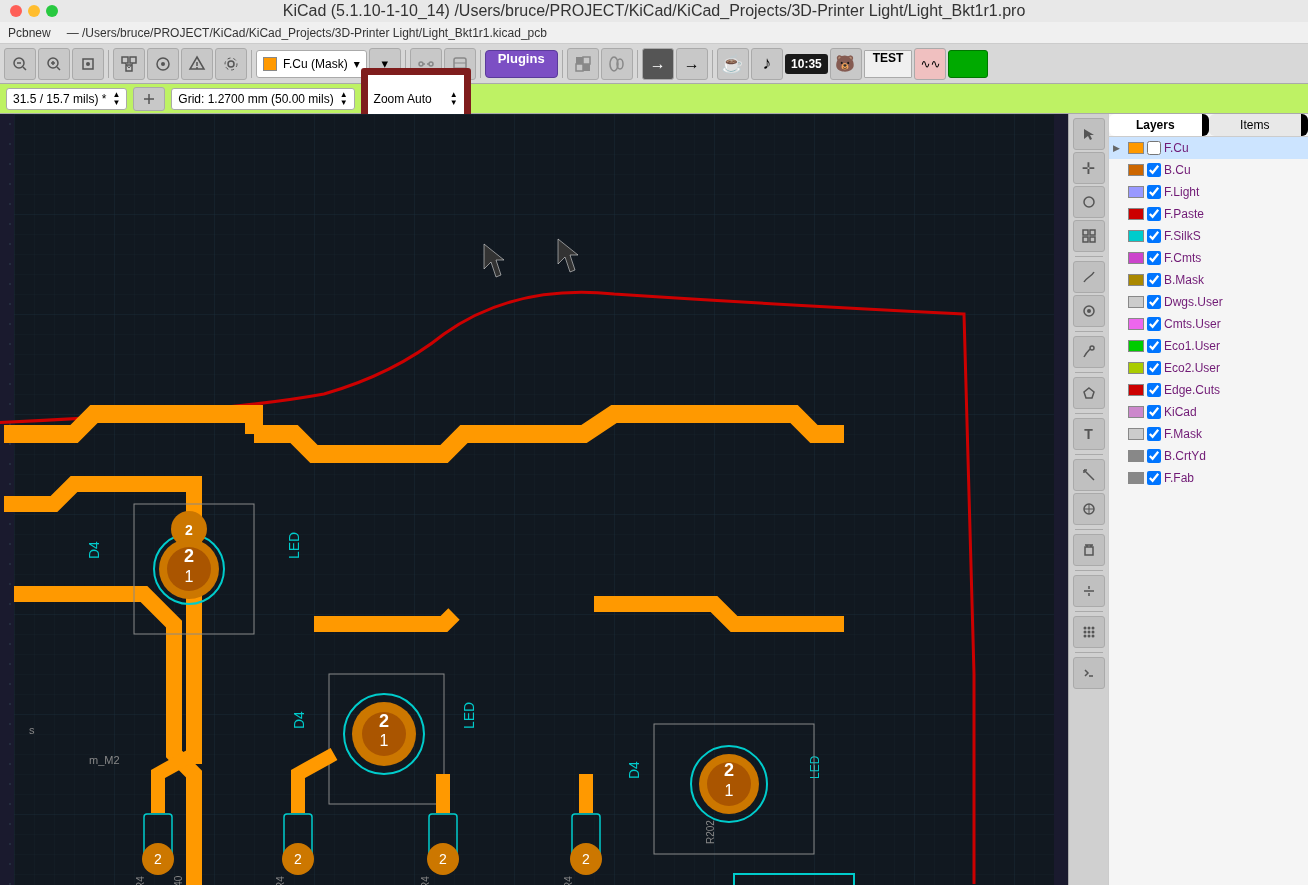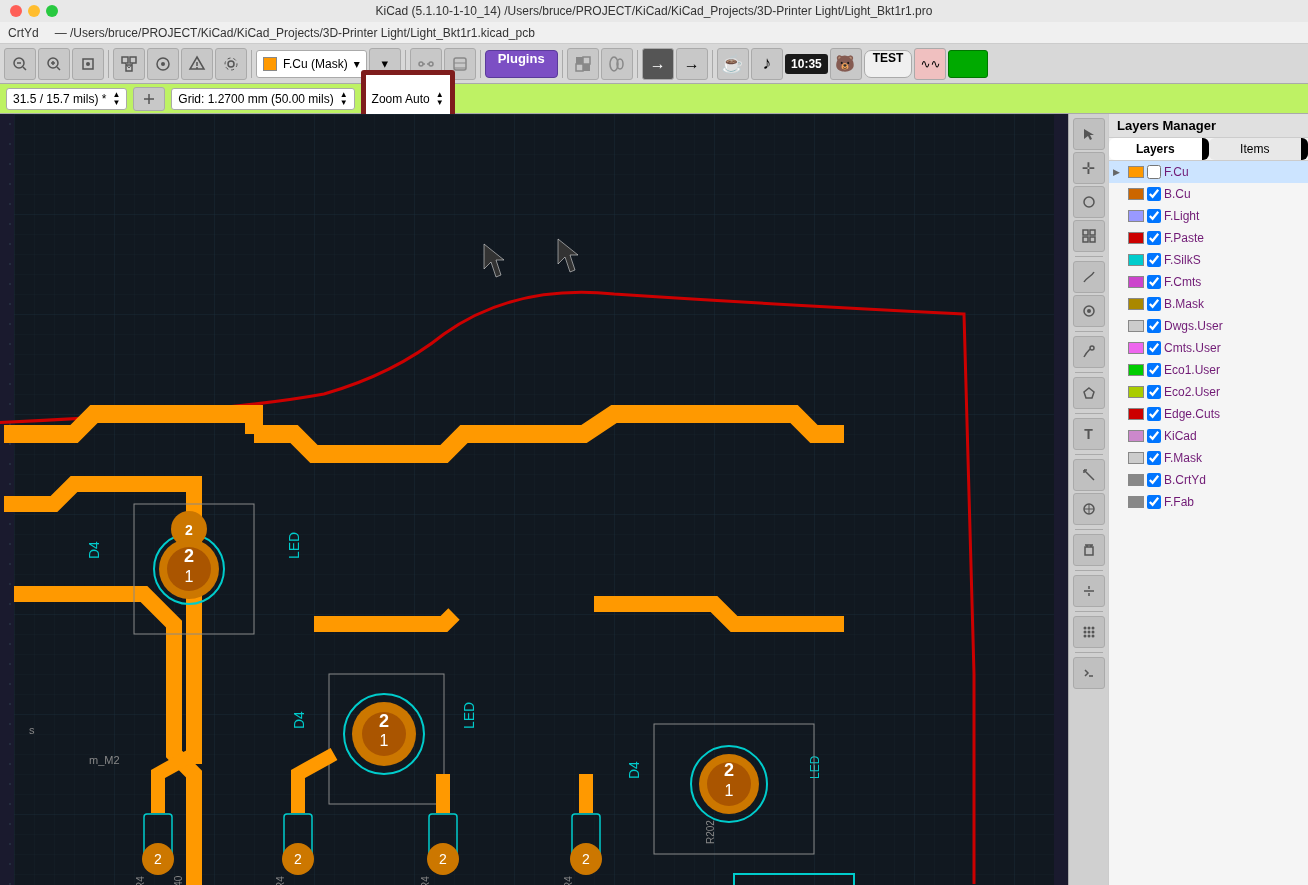--- a/index.html
+++ b/index.html
@@ -5,21 +5,21 @@
     * { margin: 0; padding: 0; box-sizing: border-box; }
     body { width: 1308px; height: 885px; overflow: hidden; background: #1a1a1a; font-family: -apple-system, BlinkMacSystemFont, 'Helvetica Neue', Arial, sans-serif; }
 
     
     #titlebar {
       height: 22px;
       background: #e8e8e8;
       display: flex;
       align-items: center;
       justify-content: center;
-      font-size: 12px;
+      font-size: 16px;
       color: #333;
       position: relative;
     }
     .window-controls {
       position: absolute;
       left: 10px;
       display: flex;
       gap: 6px;
     }
     .wc { width: 12px; height: 12px; border-radius: 50%; }
@@ -103,21 +103,21 @@
     .green-box {
       width: 40px; height: 28px;
       background: #00aa00;
       border: 1px solid #007700;
       border-radius: 3px;
     }
     .test-btn {
       height: 28px;
       background: #f0f0f0;
       border: 1px solid #aaa;
-      border-radius: 7px;
+      border-radius: 1px;
       padding: 0 8px;
       font-size: 12px;
       font-weight: bold;
       cursor: pointer;
     }
 
     
     #toolbar2 {
       height: 30px;
       background: #bef264;
@@ -149,27 +149,27 @@
       border: 1px solid #aaa;
       border-radius: 3px;
       padding: 2px 6px;
       font-size: 12px;
       display: flex;
       align-items: center;
       gap: 4px;
     }
     .zoom-display {
       background: #fff;
-      border: 5px solid #7f1d1d;
+      border: 7px solid #7f1d1d;
       border-radius: 3px;
       padding: 16px 6px;
       font-size: 12px;
       display: flex;
       align-items: center;
-      gap: 4px;
+      gap: 16px;
     }
 
     
     #main {
       display: flex;
       height: calc(885px - 22px - 22px - 40px - 30px);
     }
 
     
     #pcb-canvas {
@@ -278,21 +278,21 @@
 <div id="titlebar">
   <div class="window-controls">
     <div class="wc wc-close"></div>
     <div class="wc wc-min"></div>
     <div class="wc wc-max"></div>
   </div>
   <span>KiCad (5.1.10-1-10_14) /Users/bruce/PROJECT/KiCad/KiCad_Projects/3D-Printer Light/Light_Bkt1r1.pro</span>
 </div>
 
 <div id="menubar">
-  <span>CrtYd</span>
+  <span>Pcbnew</span>
   <span>— /Users/bruce/PROJECT/KiCad/KiCad_Projects/3D-Printer Light/Light_Bkt1r1.kicad_pcb</span>
 </div>
 
 <div id="toolbar1">
   <div class="tb-btn" title="Zoom Out">
     <svg width="16" height="16" viewBox="0 0 16 16">
         <circle cx="7" cy="7" r="5" fill="none" stroke="#555" stroke-width="1.5"></circle>
         <line x1="5" y1="7" x2="9" y2="7" stroke="#555" stroke-width="1.5"></line>
         <line x1="11" y1="11" x2="14" y2="14" stroke="#555" stroke-width="1.5"></line>
       </svg>
@@ -637,23 +637,20 @@
     <div class="rt-sep"></div>
     <div class="rt-btn">
       <svg width="14" height="14" viewBox="0 0 14 14">
           <path d="M 3 4 L 6 7 L 3 10" fill="none" stroke="#555" stroke-width="1.5"></path>
           <line x1="7" y1="10" x2="11" y2="10" stroke="#555" stroke-width="1.5"></line>
         </svg>
     </div>
   </div>
 
   <div id="layers-panel">
-    <div id="layers-title">
-      <span>Layers Manager</span>
-    </div>
     <div id="layers-tabs">
       <div class="layer-tab active">Layers</div>
       <div class="layer-tab">Items</div>
     </div>
     <div id="layers-list">
     <div class="layer-row selected">
           <span class="layer-arrow">▶</span>
           <div class="layer-swatch" style="background: rgb(255, 153, 0);"></div>
           <input type="checkbox" class="layer-check" style="">
           <span class="layer-name">F.Cu</span>

